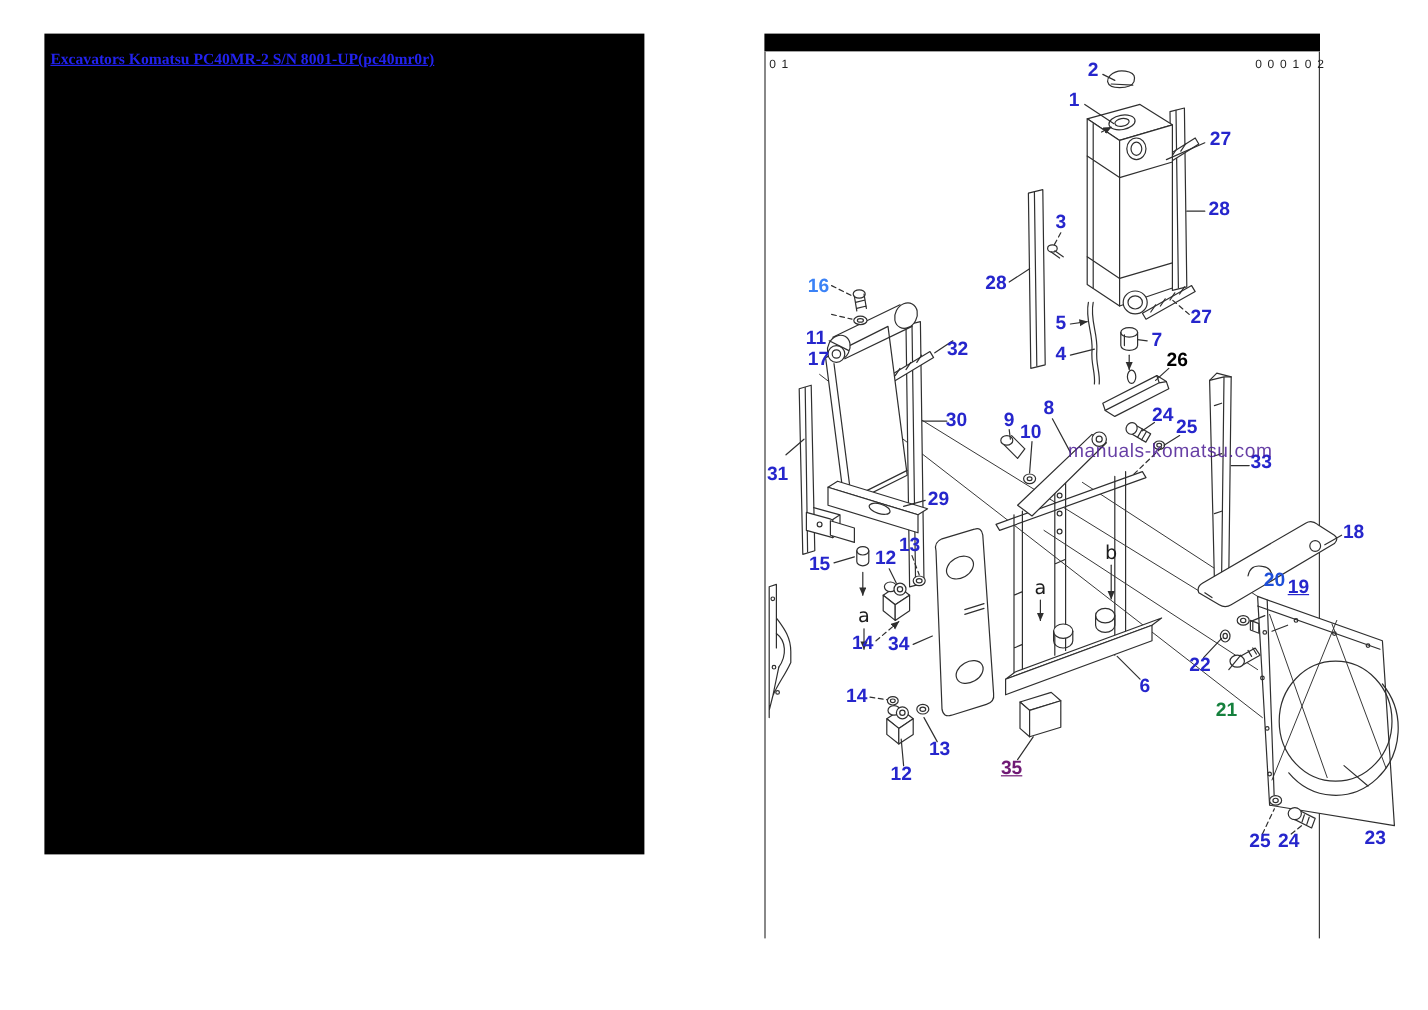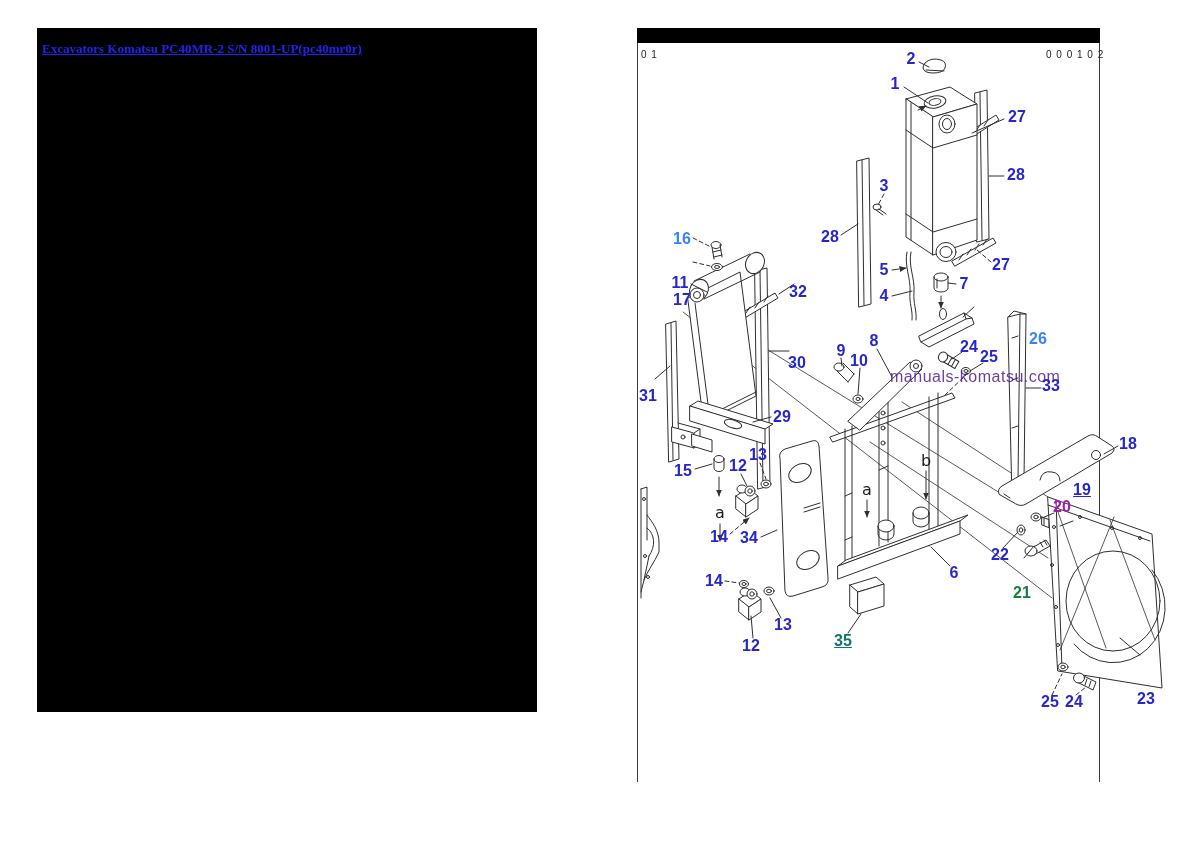--- a/index.html
+++ b/index.html
@@ -313,44 +313,44 @@
       <div class="callout" style="left: 884px; top: 186px; color: rgb(38, 38, 204);">3</div>
       <div class="callout" style="left: 830px; top: 237px; color: rgb(38, 38, 204);">28</div>
       <div class="callout" style="left: 682px; top: 239px; color: #3b82f6;">16</div>
       <div class="callout" style="left: 682px; top: 263px; color: rgb(38, 38, 204); margin-top: 37px;">17</div>
       <div class="callout" style="left: 884px; top: 270px; color: rgb(38, 38, 204);">5</div>
       <div class="callout" style="left: 1001px; top: 265px; color: rgb(38, 38, 204);">27</div>
       <div class="callout" style="left: 680px; top: 283px; color: rgb(38, 38, 204);">11</div>
       <div class="callout" style="left: 798px; top: 292px; color: rgb(38, 38, 204);">32</div>
       <div class="callout" style="left: 884px; top: 296px; color: rgb(38, 38, 204);">4</div>
       <div class="callout" style="left: 964px; top: 284px; color: rgb(38, 38, 204);">7</div>
-      <div class="callout" style="left: 1038px; top: 301px; color: #3b82f6; margin-top: 38px;">26</div>
+      <div class="callout" style="left: 981px; top: 301px; color: #000000;">26</div>
       <div class="callout" style="left: 874px; top: 341px; color: rgb(38, 38, 204);">8</div>
       <div class="callout" style="left: 841px; top: 351px; color: rgb(38, 38, 204);">9</div>
       <div class="callout" style="left: 859px; top: 361px; color: rgb(38, 38, 204);">10</div>
       <div class="callout" style="left: 969px; top: 347px; color: rgb(38, 38, 204);">24</div>
       <div class="callout" style="left: 989px; top: 357px; color: rgb(38, 38, 204);">25</div>
-      <div class="callout" style="left: 797px; top: 351px; color: rgb(38, 38, 204); margin-top: 12px;">30</div>
+      <div class="callout" style="left: 797px; top: 351px; color: rgb(38, 38, 204);">30</div>
       <div class="callout" style="left: 648px; top: 386px; color: rgb(38, 38, 204); margin-top: 10px;">31</div>
       <div class="callout" style="left: 1051px; top: 386px; color: rgb(38, 38, 204);">33</div>
       <div class="callout" style="left: 782px; top: 417px; color: rgb(38, 38, 204);">29</div>
       <div class="callout" style="left: 1128px; top: 444px; color: rgb(38, 38, 204);">18</div>
       <div class="callout" style="left: 683px; top: 471px; color: rgb(38, 38, 204);">15</div>
       <div class="callout" style="left: 738px; top: 466px; color: rgb(38, 38, 204);">12</div>
       <div class="callout" style="left: 758px; top: 455px; color: rgb(38, 38, 204);">13</div>
-      <div class="callout" style="left: 1062px; top: 507px; color: #a21caf;">20</div>
+      <div class="callout" style="left: 1062px; top: 484px; color: #1d4ed8;">20</div>
       <div class="callout" style="left: 1082px; top: 490px; color: rgb(38, 38, 204); text-decoration: underline;">19</div>
       <div class="callout" style="left: 719px; top: 537px; color: rgb(38, 38, 204);">14</div>
       <div class="callout" style="left: 749px; top: 538px; color: rgb(38, 38, 204);">34</div>
       <div class="callout" style="left: 1000px; top: 555px; color: rgb(38, 38, 204);">22</div>
       <div class="callout" style="left: 1022px; top: 565px; color: #15803d; margin-top: 28px;">21</div>
       <div class="callout" style="left: 954px; top: 573px; color: rgb(38, 38, 204);">6</div>
       <div class="callout" style="left: 714px; top: 581px; color: rgb(38, 38, 204);">14</div>
       <div class="callout" style="left: 783px; top: 625px; color: rgb(38, 38, 204);">13</div>
-      <div class="callout" style="left: 843px; top: 641px; color: #0f766e; text-decoration: underline;">35</div>
+      <div class="callout" style="left: 843px; top: 641px; color: #701a75; text-decoration: underline;">35</div>
       <div class="callout" style="left: 751px; top: 646px; color: rgb(38, 38, 204);">12</div>
       <div class="callout" style="left: 1146px; top: 699px; color: rgb(38, 38, 204);">23</div>
       <div class="callout" style="left: 1050px; top: 702px; color: rgb(38, 38, 204);">25</div>
       <div class="callout" style="left: 1074px; top: 702px; color: rgb(38, 38, 204);">24</div>
       <div class="letter" style="left: 720px; top: 513px;">a</div>
       <div class="letter" style="left: 867px; top: 490px;">a</div>
       <div class="letter" style="left: 926px; top: 461px;">b</div>
     </div>
 
   <div class="watermark">manuals-komatsu.com</div>

